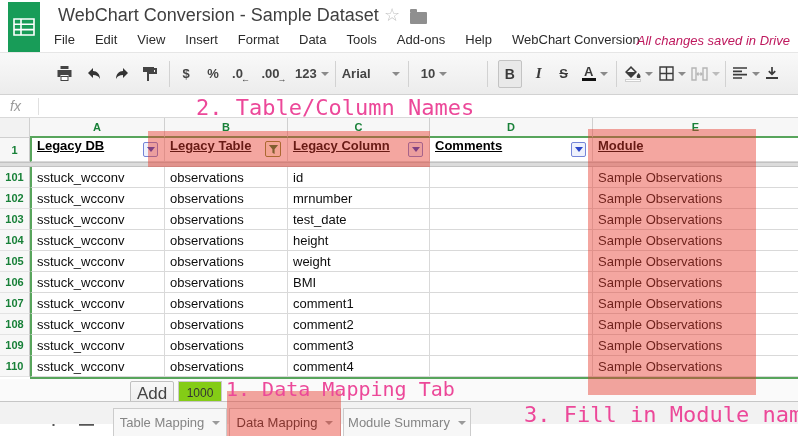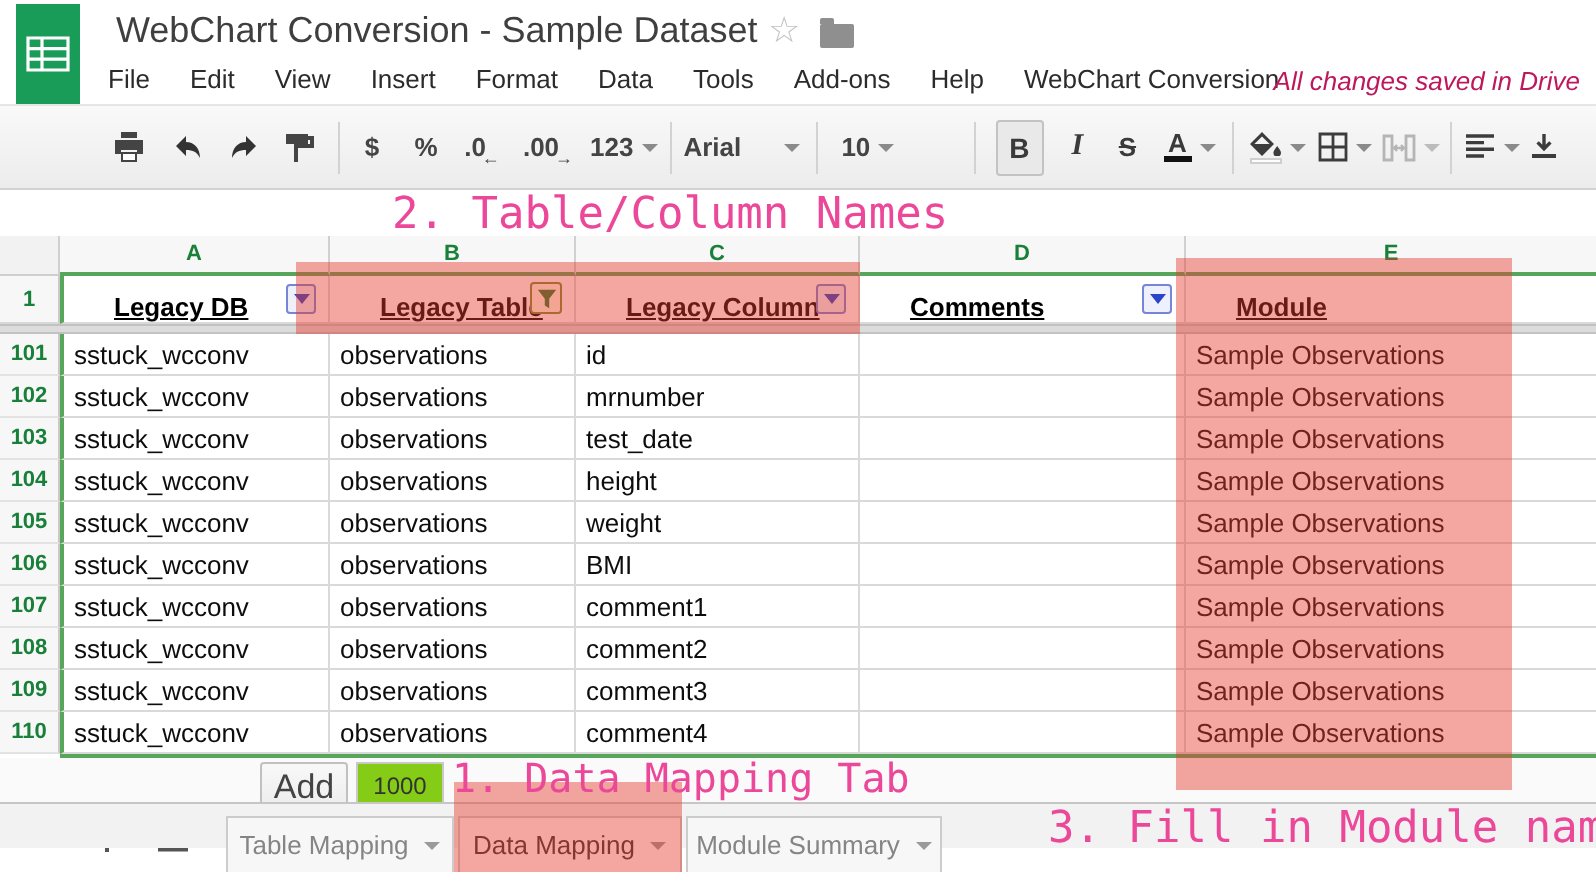--- a/index.html
+++ b/index.html
@@ -45,21 +45,21 @@
 
   
   .colheads{position:absolute;top:118px;left:0;width:798px;height:20px;display:flex;background:#f7f7f7;font-size:11px;font-weight:bold;color:var(--hdr-green,#188038);}
   .ch{border-right:1px solid #d0d0d0;border-bottom:2px solid var(--range-green,#58a55c);display:flex;align-items:center;justify-content:center;}
   .ch.corner{border-bottom:1px solid #cfcfcf;background:#f2f2f2;}
   .w-hdr{width:30px;} .wa{width:135px;} .wb{width:123px;} .wc{width:142px;} .wd{width:163px;} .we{flex:1;}
 
   .headerrow{position:absolute;top:138px;left:0;width:798px;height:24px;display:flex;background:#fff;font-size:13px;}
   .hr-num{width:30px;background:#f7f7f7;border-right:1px solid #c9c9c9;border-bottom:1px solid #d9d9d9;
           display:flex;align-items:center;justify-content:center;color:var(--hdr-green,#188038);font-size:11px;font-weight:bold;}
-  .hcell{position:relative;border-right:1px solid #d9d9d9;border-bottom:1px solid #d9d9d9;display:flex;align-items:flex-end;padding-left:20px;}
+  .hcell{position:relative;border-right:1px solid #d9d9d9;border-bottom:1px solid #d9d9d9;display:flex;align-items:flex-start;}
   .hcell .lbl{font-weight:bold;text-decoration:underline;color:#000;padding-left:5px;white-space:nowrap;}
   .hcell.first{border-left:2px solid var(--range-green,#58a55c);}
   .fbox{position:absolute;right:6px;top:4px;width:15px;height:15px;background:#eef1fc;border:1px solid #7585d8;border-radius:2px;
         display:flex;align-items:center;justify-content:center;}
   .fbox .tri{width:0;height:0;border-left:4px solid transparent;border-right:4px solid transparent;border-top:5px solid #2b45c8;}
   .funnelbox{position:absolute;right:6px;top:3px;width:16px;height:16px;background:#fdfbe8;border:1px solid #7d8f35;border-radius:2px;
              display:flex;align-items:center;justify-content:center;}
 
   .hiddenband{position:absolute;top:162px;left:0;width:798px;height:5px;background:#dcdcdc;border-top:1px solid #c2c2c2;border-bottom:1px solid #c2c2c2;}
 
@@ -216,20 +216,24 @@
       <span class="dd"></span>
     </div>
     <div class="tb" style="margin-left:3px;width:18px;">
       <svg width="14" height="15" viewBox="0 0 14 15">
         <path d="M7 1v7 M3.8 5.2 7 8.4 10.2 5.2" stroke="#3c3c3c" stroke-width="1.7" fill="none"></path>
         <rect x="1" y="11" width="12" height="2" fill="#3c3c3c"></rect>
       </svg>
     </div>
   </div>
 
+  <div class="formulabar">
+    <span class="fx">fx</span>
+    <span class="fxsep"></span>
+  </div>
 
   <div class="colheads">
     <div class="ch corner w-hdr"></div>
     <div class="ch wa">A</div>
     <div class="ch wb">B</div>
     <div class="ch wc">C</div>
     <div class="ch wd">D</div>
     <div class="ch we" style="border-right:none;">E</div>
   </div>
 

